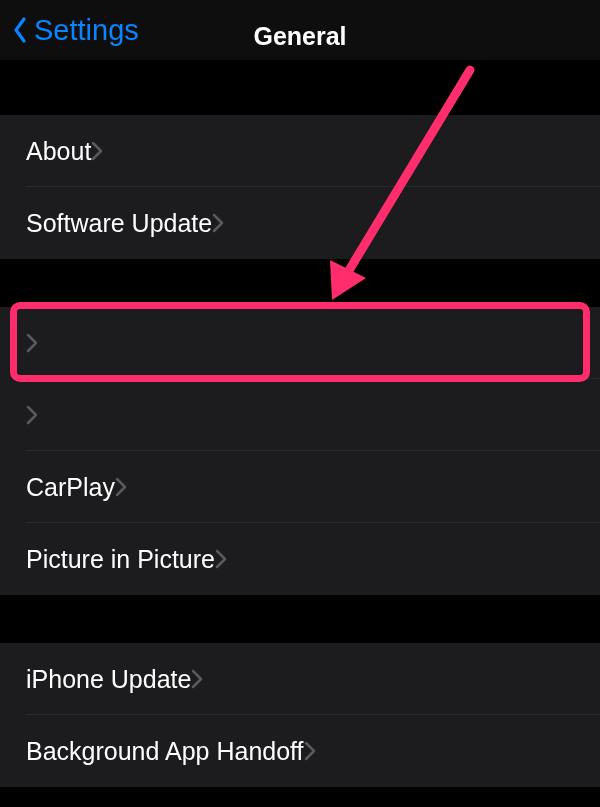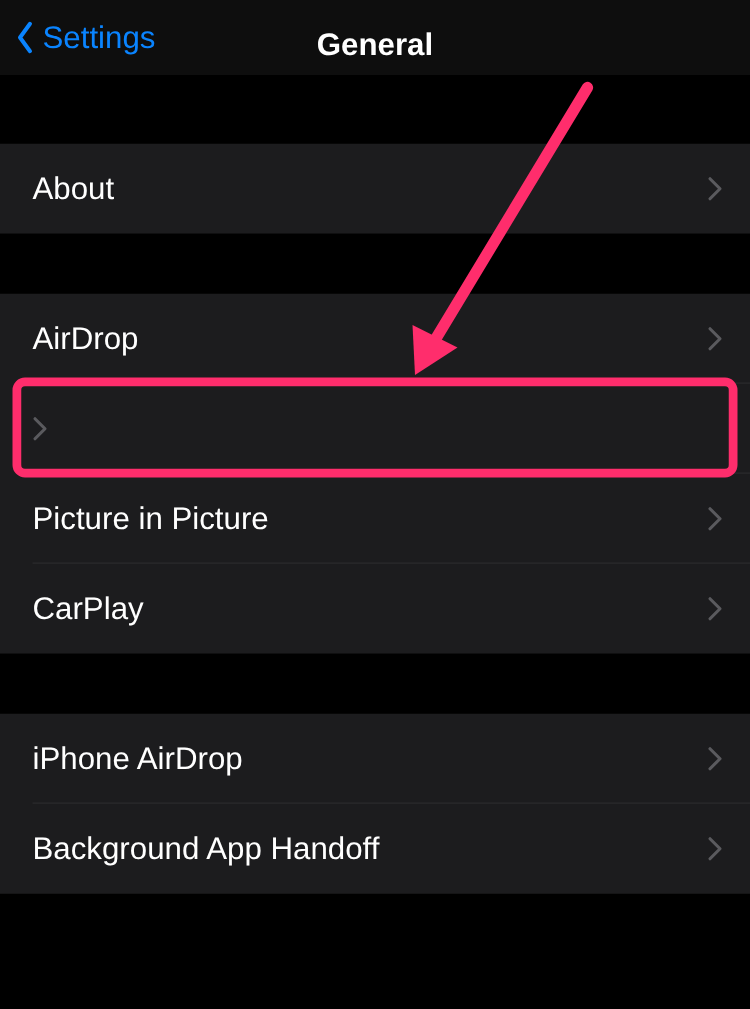--- a/index.html
+++ b/index.html
@@ -16,21 +16,21 @@
       background: #0e0e0e;
       display: flex;
       align-items: center;
       position: relative;
       padding: 0 12px;
     }
     .back-btn {
       display: flex;
       align-items: center;
       color: #0a84ff;
-      font-size: 25px;
+      font-size: 29px;
       font-weight: 400;
       cursor: pointer;
     }
     .back-chevron {
       width: 16px;
       height: 28px;
       margin-right: 6px;
     }
     .nav-title {
       position: absolute;
@@ -45,21 +45,20 @@
       height: 55px;
       background: #000;
     }
     .section-gap.small { height: 48px; }
     .list-group {
       background: #1c1c1e;
     }
     .list-row {
       display: flex;
       align-items: center;
-      justify-content: space-between;
       height: 72px;
       padding: 0 22px 0 26px;
       position: relative;
       cursor: pointer;
     }
     .list-row:not(:last-child)::after {
       content: "";
       position: absolute;
       left: 26px;
       right: 0;
@@ -112,55 +111,60 @@
 
 <div class="section-gap"></div>
 
 <div class="list-group">
   <div class="list-row">
     <span class="row-label">About</span>
     <svg class="chevron" viewBox="0 0 12 20">
         <path d="M2 2 L10 10 L2 18"></path>
       </svg>
   </div>
+  <div class="list-row">
+    <span class="row-label">Software Update</span>
+    <svg class="chevron" viewBox="0 0 12 20">
+        <path d="M2 2 L10 10 L2 18"></path>
+      </svg>
+  </div>
 </div>
 
 <div class="section-gap small"></div>
 
 <div class="list-group">
   <div class="list-row" id="row-airdrop">
-    <span class="row-label">AirDrop</span>
     <svg class="chevron" viewBox="0 0 12 20">
         <path d="M2 2 L10 10 L2 18"></path>
       </svg>
   </div>
   <div class="list-row">
     <svg class="chevron" viewBox="0 0 12 20">
         <path d="M2 2 L10 10 L2 18"></path>
       </svg>
   </div>
   <div class="list-row">
-    <span class="row-label">Picture in Picture</span>
+    <span class="row-label">CarPlay</span>
     <svg class="chevron" viewBox="0 0 12 20">
         <path d="M2 2 L10 10 L2 18"></path>
       </svg>
   </div>
   <div class="list-row">
-    <span class="row-label">CarPlay</span>
+    <span class="row-label">Picture in Picture</span>
     <svg class="chevron" viewBox="0 0 12 20">
         <path d="M2 2 L10 10 L2 18"></path>
       </svg>
   </div>
 </div>
 
 <div class="section-gap small"></div>
 
 <div class="list-group">
   <div class="list-row">
-    <span class="row-label">iPhone AirDrop</span>
+    <span class="row-label">iPhone Update</span>
     <svg class="chevron" viewBox="0 0 12 20">
         <path d="M2 2 L10 10 L2 18"></path>
       </svg>
   </div>
   <div class="list-row">
     <span class="row-label">Background App Handoff</span>
     <svg class="chevron" viewBox="0 0 12 20">
         <path d="M2 2 L10 10 L2 18"></path>
       </svg>
   </div>

